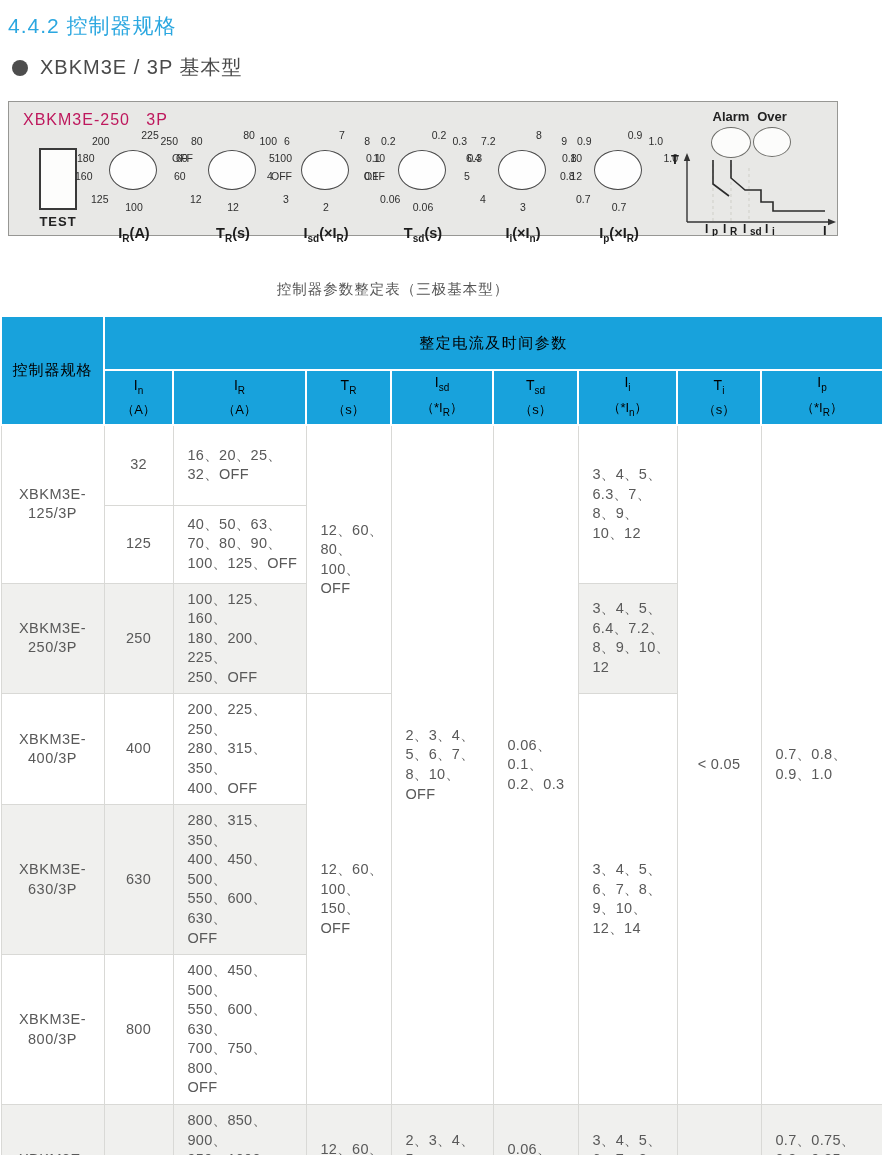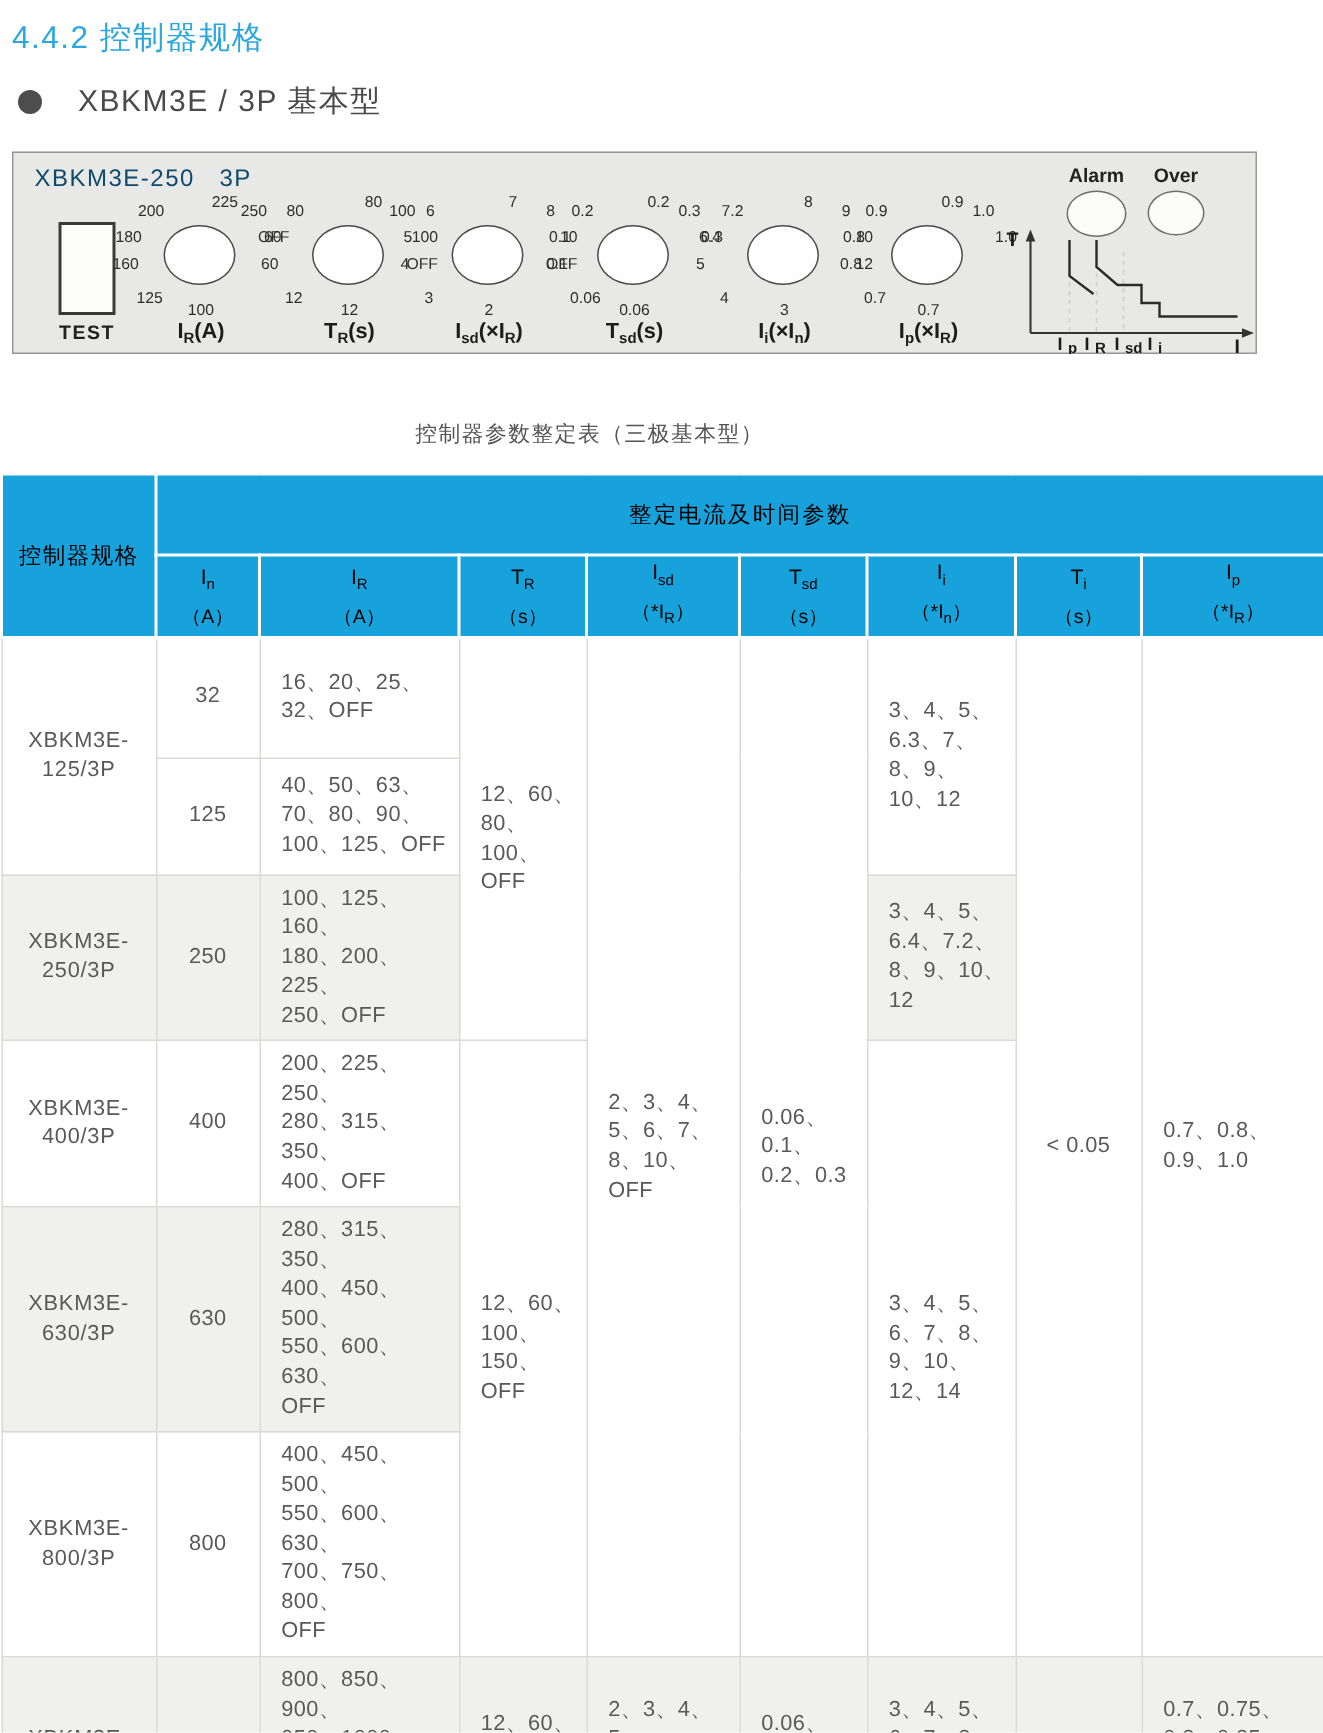--- a/index.html
+++ b/index.html
@@ -2,40 +2,40 @@
 <html><head>
 <meta charset="utf-8">
 <style>
   html,body{margin:0;padding:0;background:#fff;font-family:"Liberation Sans","DejaVu Sans",sans-serif;}
   body{width:882px;height:1155px;position:relative;overflow:hidden;}
 
   
   .sec-title{margin:12px 0 0 8px;font-size:21px;line-height:28px;color:#2ba7e0;font-weight:normal;letter-spacing:1px;}
   .bullet-row{margin:14px 0 0 12px;display:flex;align-items:center;}
   .bullet-dot{width:16px;height:16px;border-radius:50%;background:#4d4d4d;flex:0 0 auto;}
-  .bullet-text{margin-left:24px;font-size:20px;color:#4a4a4a;letter-spacing:1px;text-align:right;}
+  .bullet-text{margin-left:12px;font-size:20px;color:#4a4a4a;letter-spacing:1px;text-align:right;}
 
   
   .panel{position:relative;margin:20px 0 0 8px;width:830px;height:135px;background:#e8e8e6;border:1px solid #979794;box-sizing:border-box;}
-  .model{position:absolute;left:14px;top:9px;font-size:16px;color:#0c4a6e;letter-spacing:1px;white-space:pre;}
+  .model{position:absolute;left:14px;top:9px;font-size:16px;color:#be185d;letter-spacing:1px;white-space:pre;}
   .test-btn{position:absolute;left:30px;top:46px;width:38px;height:62px;background:#fdfdfc;border:2px solid #3a3a3a;box-sizing:border-box;}
   .test-label{position:absolute;left:16px;top:112px;width:66px;text-align:center;font-size:13px;font-weight:bold;color:#222;letter-spacing:1px;}
 
   .dial{position:absolute;top:28px;width:118px;height:104px;}
   .dial-face{position:relative;height:82px;}
   .knob{position:absolute;left:34px;top:20px;width:48px;height:40px;border:1.3px solid #4a4a4a;border-radius:50%;background:#fefefe;box-sizing:border-box;}
   .tk{position:absolute;font-size:10.5px;line-height:1;color:#2e2e2e;}
   .tk.tl{top:6px;left:17px}.tk.tc{top:0;left:16px;width:100%;text-align:center}.tk.tr{top:6px;right:15px}
   .tk.ru{top:23px;right:0}.tk.rl{top:41px;right:0}
   .tk.lu{top:23px;left:2px}.tk.ll{top:41px;left:0}
   .tk.bl{bottom:8px;left:16px}.tk.bc{bottom:0;left:0;width:100%;text-align:center}
-  .dial-label{text-align:center;font-size:14.5px;font-weight:bold;color:#1c1c1c;margin-top:1px;}
+  .dial-label{text-align:center;font-size:14.5px;font-weight:bold;color:#1c1c1c;margin-top:13px;}
   .dial-label sub,.h-sym sub,.h-unit sub,.curve-sub{font-size:10px;}
 
-  .ind-group{position:absolute;left:702px;top:7px;display:flex;gap:14px;}
+  .ind-group{position:absolute;left:702px;top:7px;display:flex;gap:2px;}
   .ind{display:flex;flex-direction:column;align-items:center;}
   .ind-label{font-size:13px;font-weight:bold;color:#222;}
   .lamp{width:40px;height:31px;border:1.5px solid #6e6e6a;border-radius:50%;background:#fcfcfb;margin-top:3px;box-sizing:border-box;}
 
   .curve-svg{position:absolute;left:652px;top:46px;}
 
   
   .tbl-caption{margin-top:44px;width:786px;text-align:center;font-size:14.5px;color:#555;letter-spacing:1px;}
 
   

